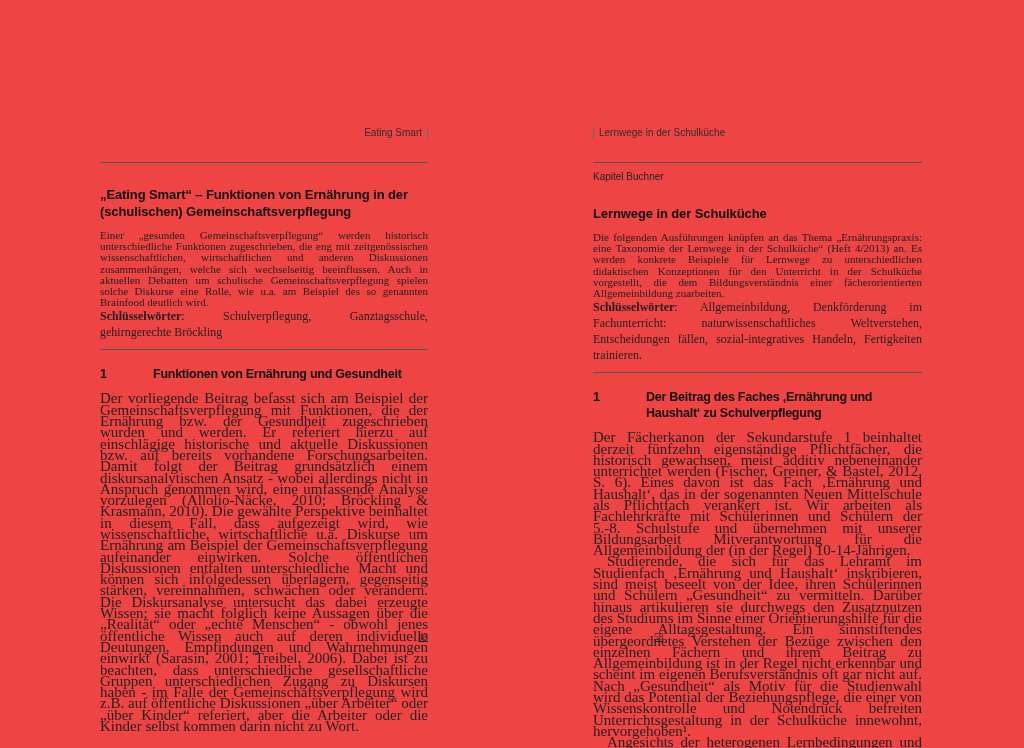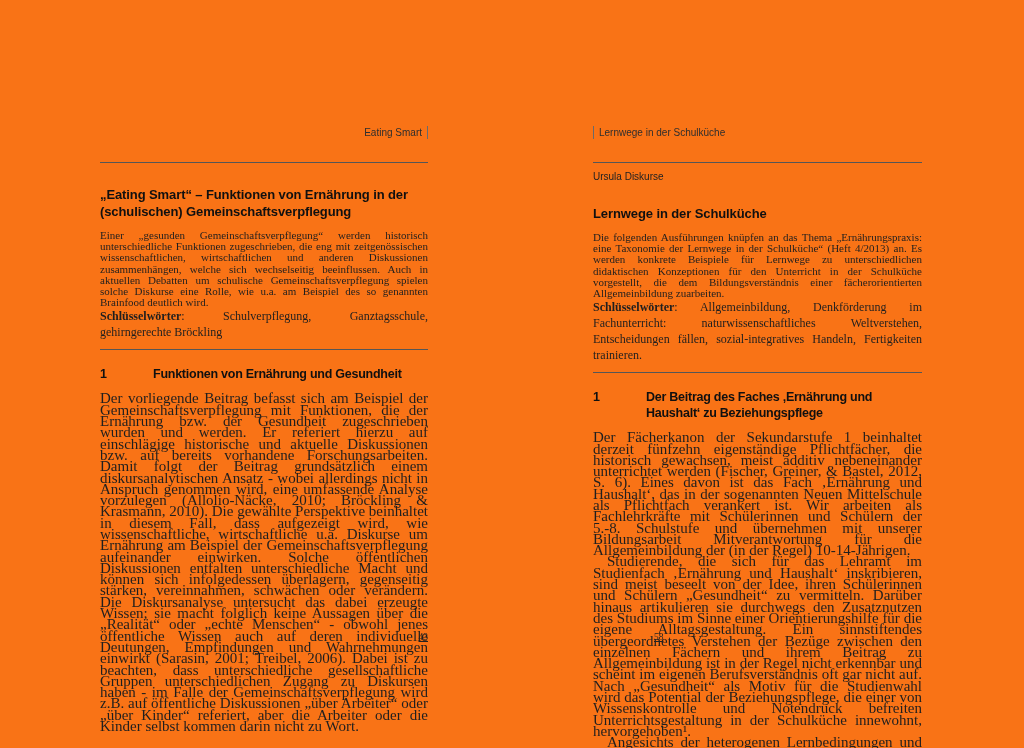--- a/index.html
+++ b/index.html
@@ -1,20 +1,20 @@
 <!DOCTYPE html>
 <html><head>
 <meta charset="utf-8">
 <style>
   html, body { margin: 0; padding: 0; background: #ffffff; }
   .canvas {
     position: relative;
     width: 1024px;
     height: 748px;
-    background: #f97316;
+    background: #ef4444;
     overflow: hidden;
     font-family: "Liberation Serif", serif;
     color: #1f1f1f;
   }
   .page { position: absolute; top: 120px; }
   .page-left  { left: 100px; width: 328px; height: 528px; }
   .page-right { left: 593px; width: 329px; height: 528px; }
 
   .running-head {
     margin-top: 5px;
@@ -114,28 +114,28 @@
     <p class="body-text">Der vorliegende Beitrag befasst sich am Beispiel der Gemeinschaftsverpflegung mit Funktionen, die der Ernährung bzw. der Gesundheit zugeschrieben wurden und werden. Er referiert hierzu auf einschlägige historische und aktuelle Diskussionen bzw. auf bereits vorhandene Forschungsarbeiten. Damit folgt der Beitrag grundsätzlich einem diskursanalytischen Ansatz - wobei allerdings nicht in Anspruch genommen wird, eine umfassende Analyse vorzulegen (Allolio-Näcke, 2010; Bröckling &amp; Krasmann, 2010). Die gewählte Perspektive beinhaltet in diesem Fall, dass aufgezeigt wird, wie wissenschaftliche, wirtschaftliche u.a. Diskurse um Ernährung am Beispiel der Gemeinschaftsverpflegung aufeinander einwirken. Solche öffentlichen Diskussionen entfalten unterschiedliche Macht und können sich infolgedessen überlagern, gegenseitig stärken, vereinnahmen, schwächen oder verändern. Die Diskursanalyse untersucht das dabei erzeugte Wissen; sie macht folglich keine Aussagen über die „Realität“ oder „echte Menschen“ - obwohl jenes öffentliche Wissen auch auf deren individuelle Deutungen, Empfindungen und Wahrnehmungen einwirkt (Sarasin, 2001; Treibel, 2006). Dabei ist zu beachten, dass unterschiedliche gesellschaftliche Gruppen unterschiedlichen Zugang zu Diskursen haben - im Falle der Gemeinschaftsverpflegung wird z.B. auf öffentliche Diskussionen „über Arbeiter“ oder „über Kinder“ referiert, aber die Arbeiter oder die Kinder selbst kommen darin nicht zu Wort.</p>
     <div class="page-number pn-right">43</div>
   </div>
 
   <div class="page page-right">
     <div class="running-head">
       <span class="rh-bar"></span>
       <span>Lernwege in der Schulküche</span>
     </div>
     <div class="rule rule-top"></div>
-    <div class="author author-sans">Ursula Diskurse</div>
+    <div class="author author-sans">Kapitel Buchner</div>
     <h1 class="title">Lernwege in der Schulküche</h1>
     <p class="abstract">Die folgenden Ausführungen knüpfen an das Thema „Ernährungspraxis: eine Taxonomie der Lernwege in der Schulküche“ (Heft 4/2013) an. Es werden konkrete Beispiele für Lernwege zu unterschiedlichen didaktischen Konzeptionen für den Unterricht in der Schulküche vorgestellt, die dem Bildungsverständnis einer fächerorientierten Allgemeinbildung zuarbeiten.</p>
     <p class="keywords"><b>Schlüsselwörter</b><span>: Allgemeinbildung, Denkförderung im Fachunterricht: naturwissenschaftliches Weltverstehen, Entscheidungen fällen, sozial-integratives Handeln, Fertigkeiten trainieren.</span></p>
     <div class="rule rule-mid"></div>
     <h2 class="section">
       <span class="sec-num">1</span>
-      <span class="sec-title">Der Beitrag des Faches ‚Ernährung und Haushalt‘ zu Beziehungspflege</span>
+      <span class="sec-title">Der Beitrag des Faches ‚Ernährung und Haushalt‘ zu Schulverpflegung</span>
     </h2>
     <p class="body-text">Der Fächerkanon der Sekundarstufe 1 beinhaltet derzeit fünfzehn eigenständige Pflichtfächer, die historisch gewachsen, meist additiv nebeneinander unterrichtet werden (Fischer, Greiner, &amp; Bastel, 2012, S. 6). Eines davon ist das Fach ‚Ernährung und Haushalt‘, das in der sogenannten Neuen Mittelschule als Pflichtfach verankert ist. Wir arbeiten als Fachlehrkräfte mit Schülerinnen und Schülern der 5.-8. Schulstufe und übernehmen mit unserer Bildungsarbeit Mitverantwortung für die Allgemeinbildung der (in der Regel) 10-14-Jährigen.</p>
     <p class="body-text indent">Studierende, die sich für das Lehramt im Studienfach ‚Ernährung und Haushalt‘ inskribieren, sind meist beseelt von der Idee, ihren Schülerinnen und Schülern „Gesundheit“ zu vermitteln. Darüber hinaus artikulieren sie durchwegs den Zusatznutzen des Studiums im Sinne einer Orientierungshilfe für die eigene Alltagsgestaltung. Ein sinnstiftendes übergeordnetes Verstehen der Bezüge zwischen den einzelnen Fächern und ihrem Beitrag zu Allgemeinbildung ist in der Regel nicht erkennbar und scheint im eigenen Berufsverständnis oft gar nicht auf. Nach „Gesundheit“ als Motiv für die Studienwahl wird das Potential der Beziehungspflege, die einer von Wissenskontrolle und Notendruck befreiten Unterrichtsgestaltung in der Schulküche innewohnt, hervorgehoben¹.</p>
     <p class="body-text indent">Angesichts der heterogenen Lernbedingungen und divergenten Schulprofile² in der Neuen Mittelschule erscheint eine Legitimation des Faches über „Gesundheit“ simplifizierend und angesichts der Rahmenbedingungen³ auch nicht nachhaltig – weder im Sinne von Gesundheit, noch im Sinne einer fachlichen Bildung.</p>
     <div class="page-number pn-left">58</div>
   </div>
 
 </div>
 
 </body></html>

